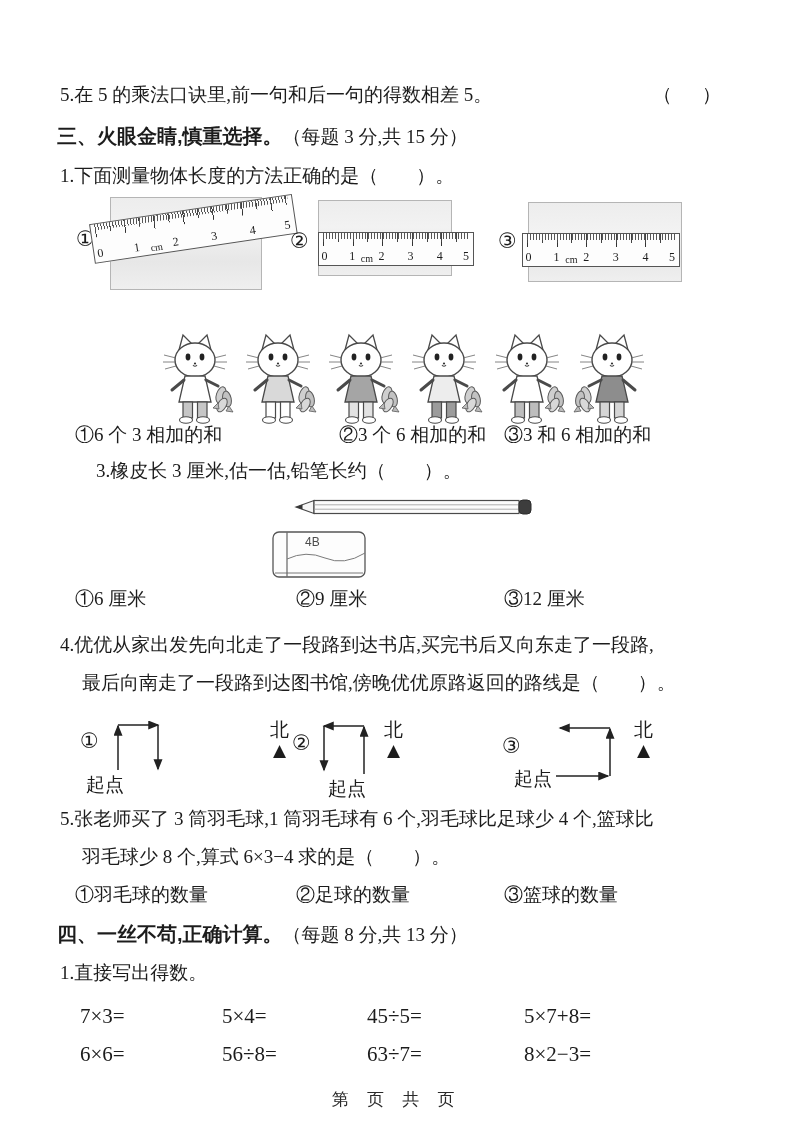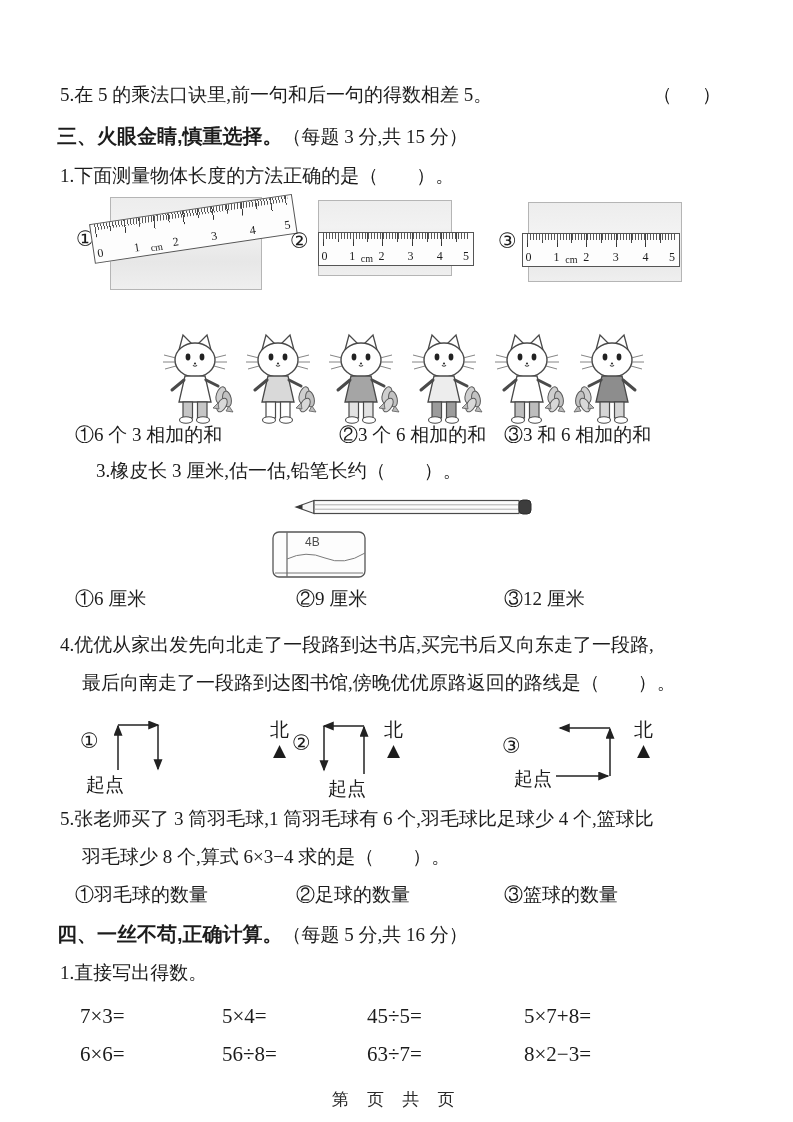--- a/index.html
+++ b/index.html
@@ -223,21 +223,21 @@
     <span class="tri">▲</span>
   </div>
 
   <div class="t" style="left:60px;top:808px;">5.张老师买了 3 筒羽毛球,1 筒羽毛球有 6 个,羽毛球比足球少 4 个,篮球比</div>
   <div class="t" style="left:82px;top:846px;">羽毛球少 8 个,算式 6×3−4 求的是（　　）。</div>
   <div class="t opt" style="left:75px;top:884px;">①羽毛球的数量</div>
   <div class="t opt" style="left:296px;top:884px;">②足球的数量</div>
   <div class="t opt" style="left:504px;top:884px;">③篮球的数量</div>
 
   <div class="t" style="left:57px;top:922px;">
-    <span class="head-bold">四、一丝不苟,正确计算。</span><span class="head-score">（每题 5 分,共 16 分）</span>
+    <span class="head-bold">四、一丝不苟,正确计算。</span><span class="head-score">（每题 8 分,共 13 分）</span>
   </div>
 
   <div class="t" style="left:60px;top:962px;">1.直接写出得数。</div>
 
   <div class="eq" style="left:80px;top:1004px;">7×3=</div>
   <div class="eq" style="left:222px;top:1004px;">5×4=</div>
   <div class="eq" style="left:367px;top:1004px;">45÷5=</div>
   <div class="eq" style="left:524px;top:1004px;">5×7+8=</div>
 
   <div class="eq" style="left:80px;top:1042px;">6×6=</div>

